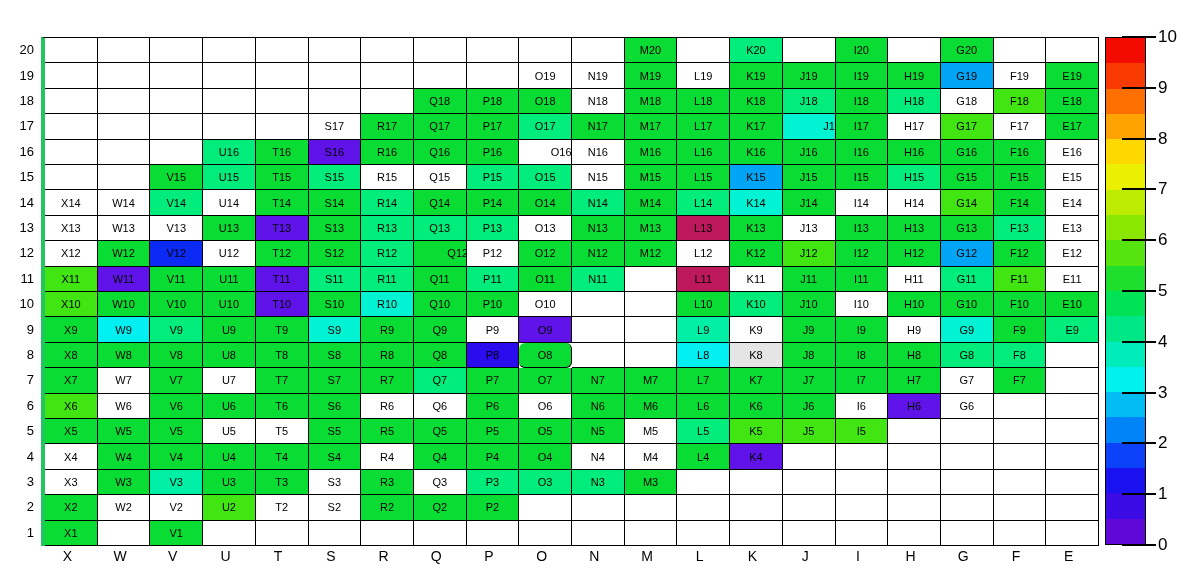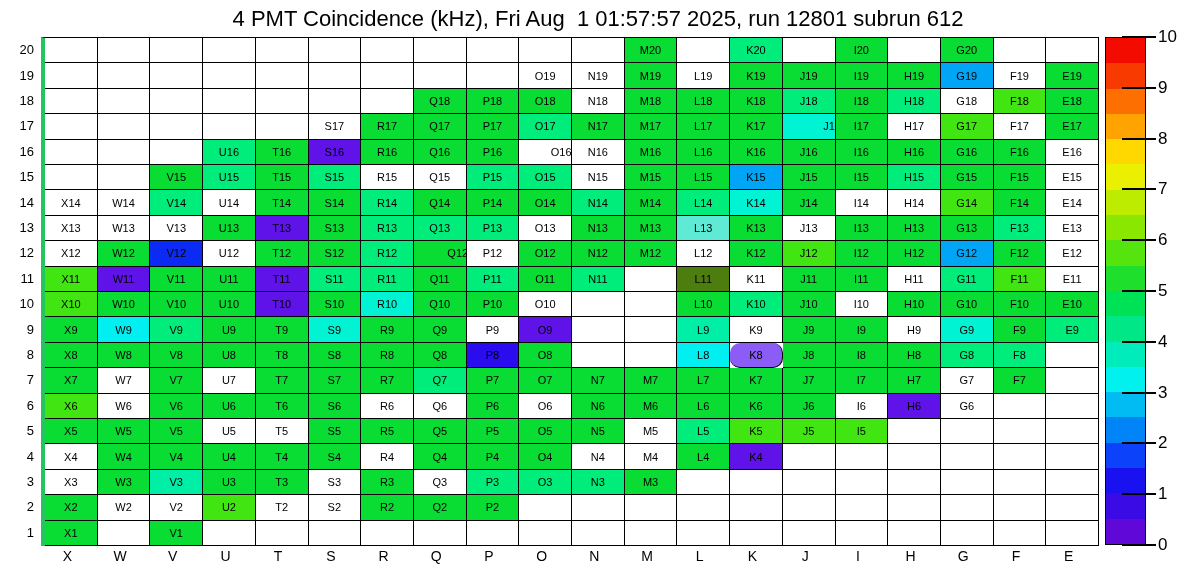--- a/index.html
+++ b/index.html
@@ -49,21 +49,20 @@
   .cblab{
     position:absolute;left:1158px;width:36px;height:20px;
     font-size:17px;color:#000;text-align:left;
     display:flex;align-items:center;
   }
 </style>
 </head>
 <body>
 
 <div class="figure">
-  <div class="title">4 PMT Coincidence (kHz), Fri Aug  1 01:57:57 2025, run 12801 subrun 612</div>
   <div class="grid">
       <div class="cell"></div>
       <div class="cell"></div>
       <div class="cell"></div>
       <div class="cell"></div>
       <div class="cell"></div>
       <div class="cell"></div>
       <div class="cell"></div>
       <div class="cell"></div>
       <div class="cell"></div>
@@ -203,21 +202,21 @@
       <div class="cell" style="background: rgb(255, 255, 255);">V13</div>
       <div class="cell" style="background: rgb(9, 220, 50);">U13</div>
       <div class="cell" style="background: rgb(95, 19, 233);">T13</div>
       <div class="cell" style="background: rgb(9, 220, 50);">S13</div>
       <div class="cell" style="background: rgb(0, 236, 123);">R13</div>
       <div class="cell" style="background: rgb(0, 236, 123);">Q13</div>
       <div class="cell" style="background: rgb(0, 236, 123);">P13</div>
       <div class="cell" style="background: rgb(255, 255, 255);">O13</div>
       <div class="cell" style="background: rgb(9, 220, 50);">N13</div>
       <div class="cell" style="background: rgb(9, 220, 50);">M13</div>
-      <div class="cell" style="background: #5eead4; text-align: right;">L13</div>
+      <div class="cell" style="background: #be185d; text-align: right;">L13</div>
       <div class="cell" style="background: rgb(9, 220, 50);">K13</div>
       <div class="cell" style="background: rgb(255, 255, 255);">J13</div>
       <div class="cell" style="background: rgb(9, 220, 50);">I13</div>
       <div class="cell" style="background: rgb(9, 220, 50);">H13</div>
       <div class="cell" style="background: rgb(9, 220, 50);">G13</div>
       <div class="cell" style="background: rgb(0, 236, 123);">F13</div>
       <div class="cell" style="background: rgb(255, 255, 255);">E13</div>
       <div class="cell" style="background: rgb(255, 255, 255);">X12</div>
       <div class="cell" style="background: rgb(9, 220, 50);">W12</div>
       <div class="cell" style="background: rgb(11, 43, 244);">V12</div>
@@ -243,21 +242,21 @@
       <div class="cell" style="background: rgb(9, 220, 50);">V11</div>
       <div class="cell" style="background: rgb(9, 220, 50);">U11</div>
       <div class="cell" style="background: rgb(95, 19, 233);">T11</div>
       <div class="cell" style="background: rgb(0, 236, 123);">S11</div>
       <div class="cell" style="background: rgb(0, 236, 123);">R11</div>
       <div class="cell" style="background: rgb(9, 220, 50);">Q11</div>
       <div class="cell" style="background: rgb(0, 236, 123);">P11</div>
       <div class="cell" style="background: rgb(9, 220, 50);">O11</div>
       <div class="cell" style="background: rgb(0, 236, 123);">N11</div>
       <div class="cell"></div>
-      <div class="cell" style="background: #4d7c0f;">L11</div>
+      <div class="cell" style="background: #be185d;">L11</div>
       <div class="cell" style="background: rgb(255, 255, 255);">K11</div>
       <div class="cell" style="background: rgb(9, 220, 50);">J11</div>
       <div class="cell" style="background: rgb(9, 220, 50);">I11</div>
       <div class="cell" style="background: rgb(255, 255, 255);">H11</div>
       <div class="cell" style="background: rgb(0, 236, 123);">G11</div>
       <div class="cell" style="background: rgb(64, 229, 18);">F11</div>
       <div class="cell" style="background: rgb(255, 255, 255);">E11</div>
       <div class="cell" style="background: rgb(64, 229, 18);">X10</div>
       <div class="cell" style="background: rgb(9, 220, 50);">W10</div>
       <div class="cell" style="background: rgb(9, 220, 50);">V10</div>
@@ -300,25 +299,25 @@
       <div class="cell" style="background: rgb(0, 236, 123);">E9</div>
       <div class="cell" style="background: rgb(9, 220, 50);">X8</div>
       <div class="cell" style="background: rgb(9, 220, 50);">W8</div>
       <div class="cell" style="background: rgb(9, 220, 50);">V8</div>
       <div class="cell" style="background: rgb(9, 220, 50);">U8</div>
       <div class="cell" style="background: rgb(9, 220, 50);">T8</div>
       <div class="cell" style="background: rgb(9, 220, 50);">S8</div>
       <div class="cell" style="background: rgb(9, 220, 50);">R8</div>
       <div class="cell" style="background: rgb(9, 220, 50);">Q8</div>
       <div class="cell" style="background: rgb(42, 12, 239);">P8</div>
-      <div class="cell" style="background: rgb(9, 220, 50);">O8</div>
+      <div class="cell" style="background: rgb(9, 220, 50); border-radius: 6px;">O8</div>
       <div class="cell"></div>
       <div class="cell"></div>
       <div class="cell" style="background: rgb(0, 240, 242);">L8</div>
-      <div class="cell" style="background: #8b5cf6; border-radius: 10px;">K8</div>
+      <div class="cell" style="background: #e5e5e5;">K8</div>
       <div class="cell" style="background: rgb(9, 220, 50);">J8</div>
       <div class="cell" style="background: rgb(9, 220, 50);">I8</div>
       <div class="cell" style="background: rgb(9, 220, 50);">H8</div>
       <div class="cell" style="background: rgb(0, 236, 123);">G8</div>
       <div class="cell" style="background: rgb(0, 236, 123);">F8</div>
       <div class="cell"></div>
       <div class="cell" style="background: rgb(9, 220, 50);">X7</div>
       <div class="cell" style="background: rgb(255, 255, 255);">W7</div>
       <div class="cell" style="background: rgb(9, 220, 50);">V7</div>
       <div class="cell" style="background: rgb(255, 255, 255);">U7</div>

